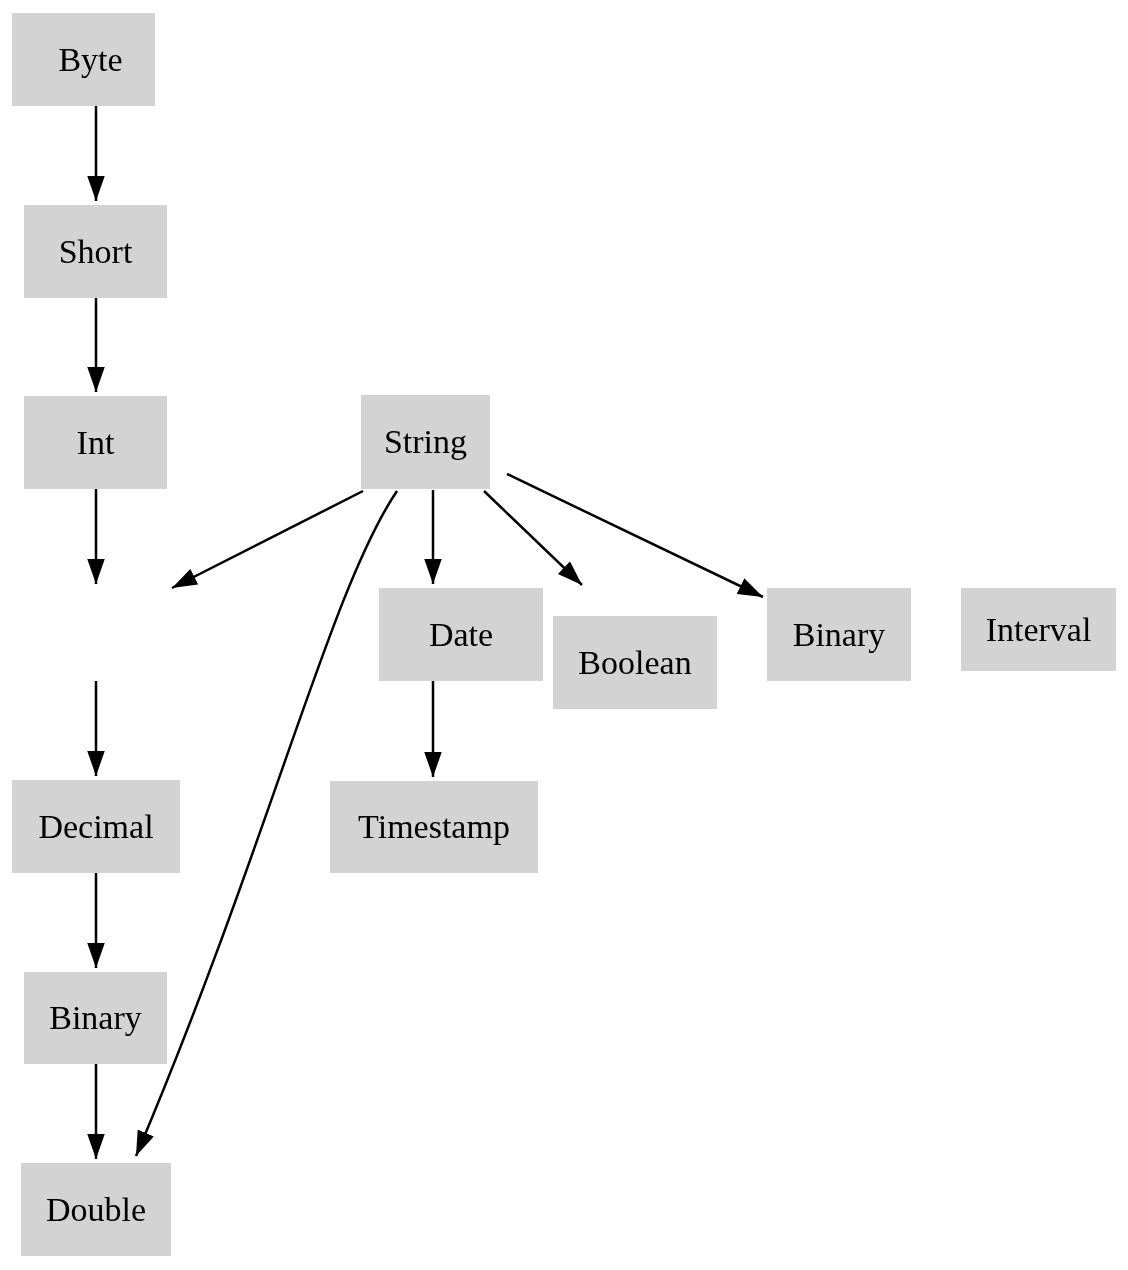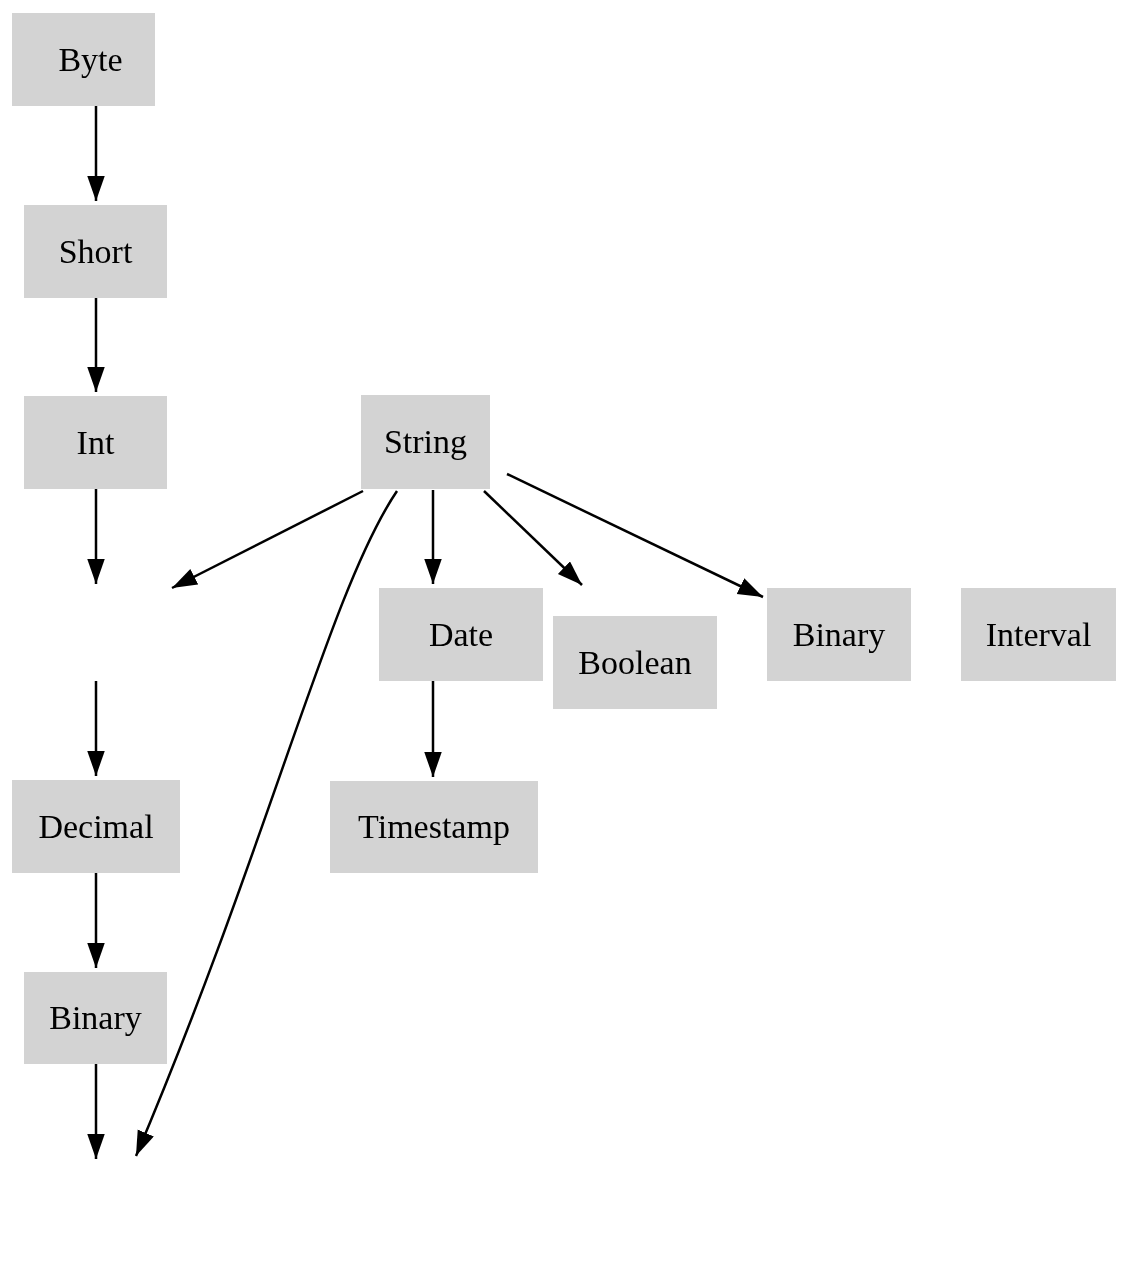--- a/index.html
+++ b/index.html
@@ -65,18 +65,19 @@
     <path class="edge" d="M433,681 L433,777" marker-end="url(#arrow)"></path>
   </svg>
 
   <div class="node" style="left:12px;  top:13px;   width:143px; height:93px;padding-left:14px;">Byte</div>
   <div class="node" style="left:24px;  top:396px;  width:143px; height:93px;">Int</div>
   <div class="node" style="left:24px;  top:205px;  width:143px; height:93px;">Short</div>
   <div class="node" style="left:361px; top:395px;  width:129px; height:94px;">String</div>
   <div class="node" style="left:379px; top:588px;  width:164px; height:93px;">Date</div>
   <div class="node" style="left:553px; top:588px;  width:164px; height:93px;margin-top:28px;">Boolean</div>
   <div class="node" style="left:767px; top:588px;  width:144px; height:93px;">Binary</div>
-  <div class="node" style="left:961px; top:588px;  width:155px; height:93px;">Interval</div>
+  <div class="node" style="left:961px; top:588px;  width:155px; height:83px;">Interval</div>
   <div class="node" style="left:12px;  top:780px;  width:168px; height:93px;">Decimal</div>
   <div class="node" style="left:330px; top:781px;  width:208px; height:92px;">Timestamp</div>
   <div class="node" style="left:24px;  top:972px;  width:143px; height:92px;">Binary</div>
+  <div class="node" style="left:21px;  top:1163px; width:150px; height:93px;">Double</div>
 
 </div>
 
 </body></html>

